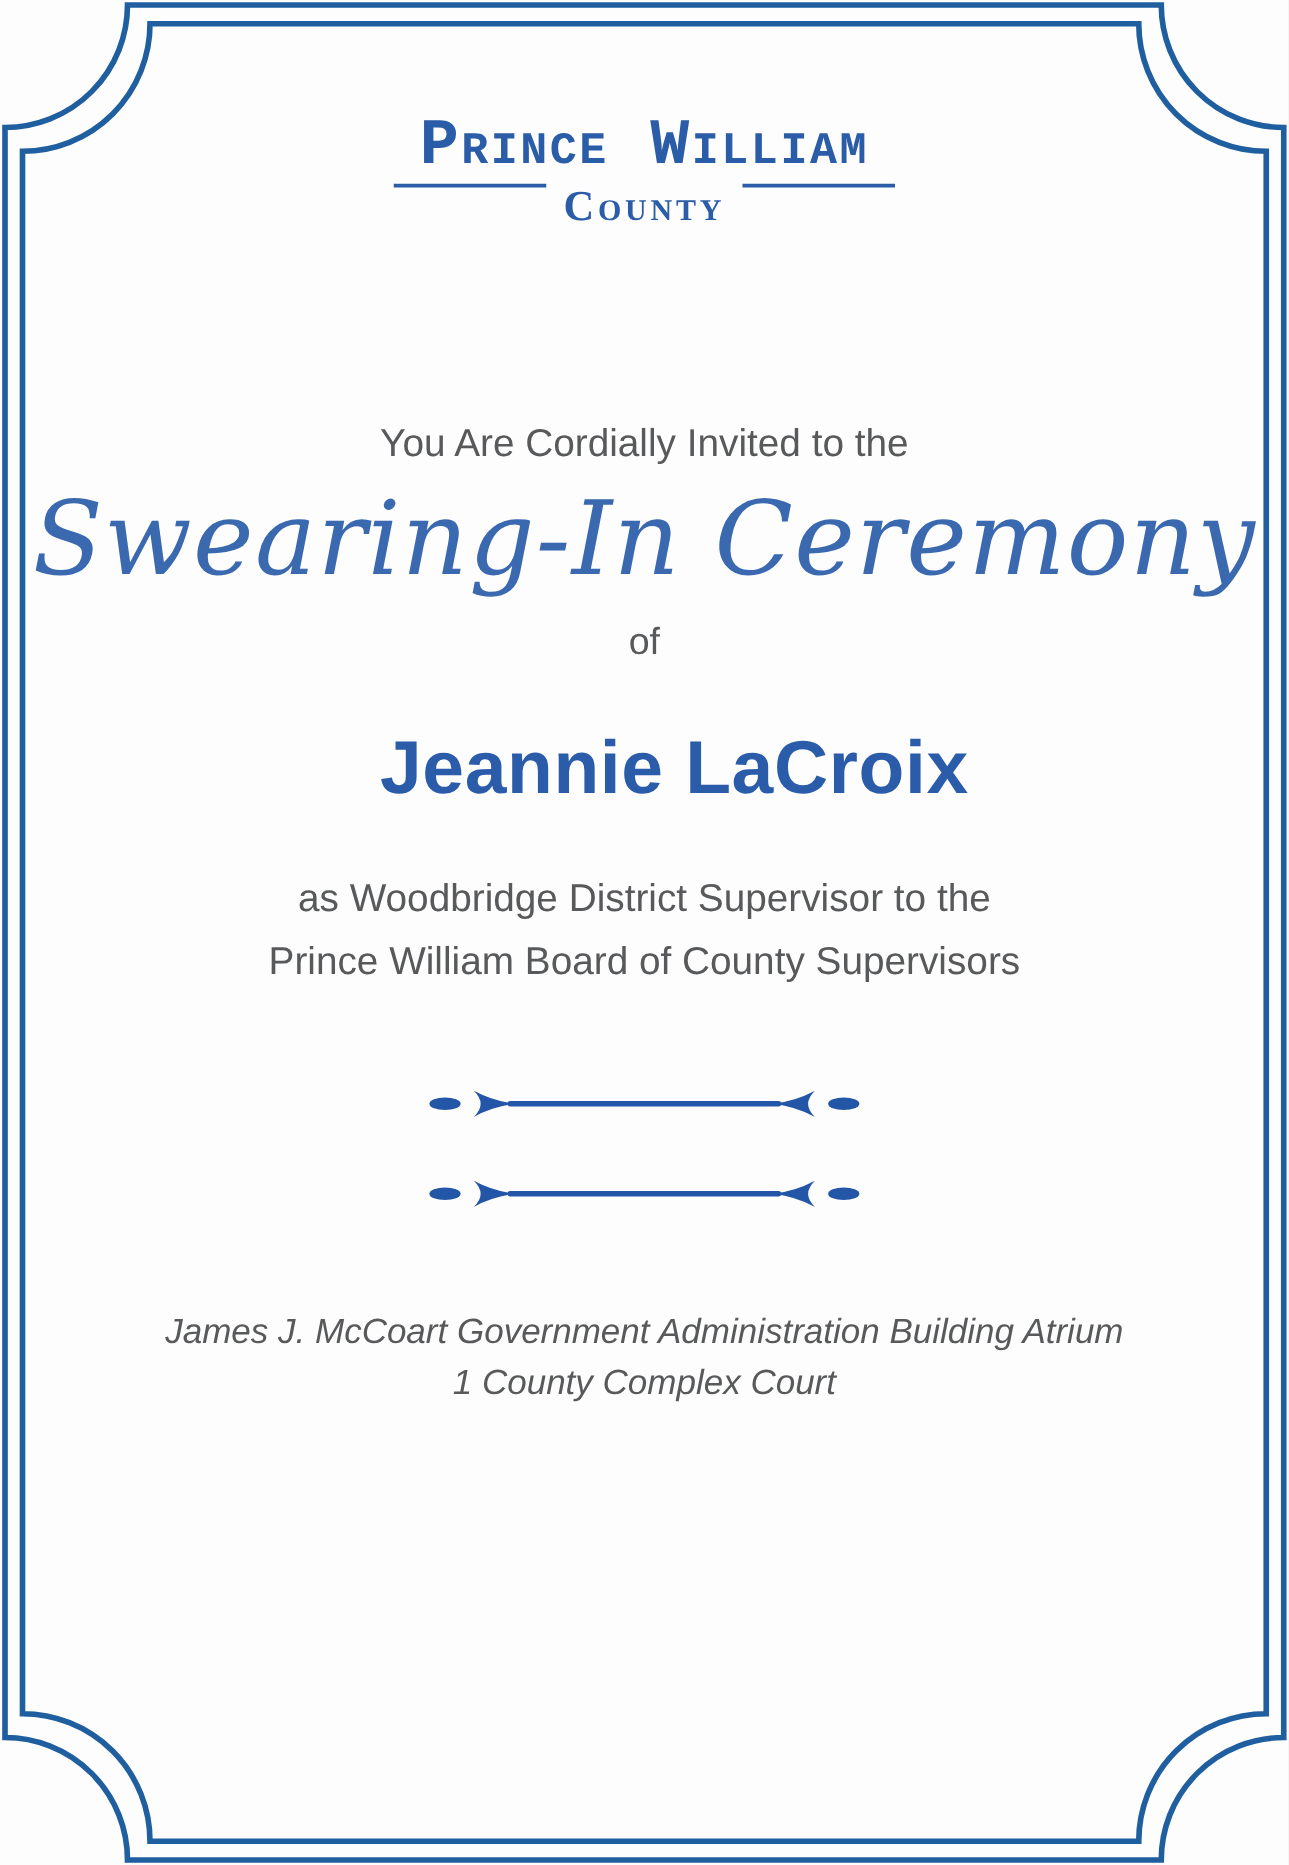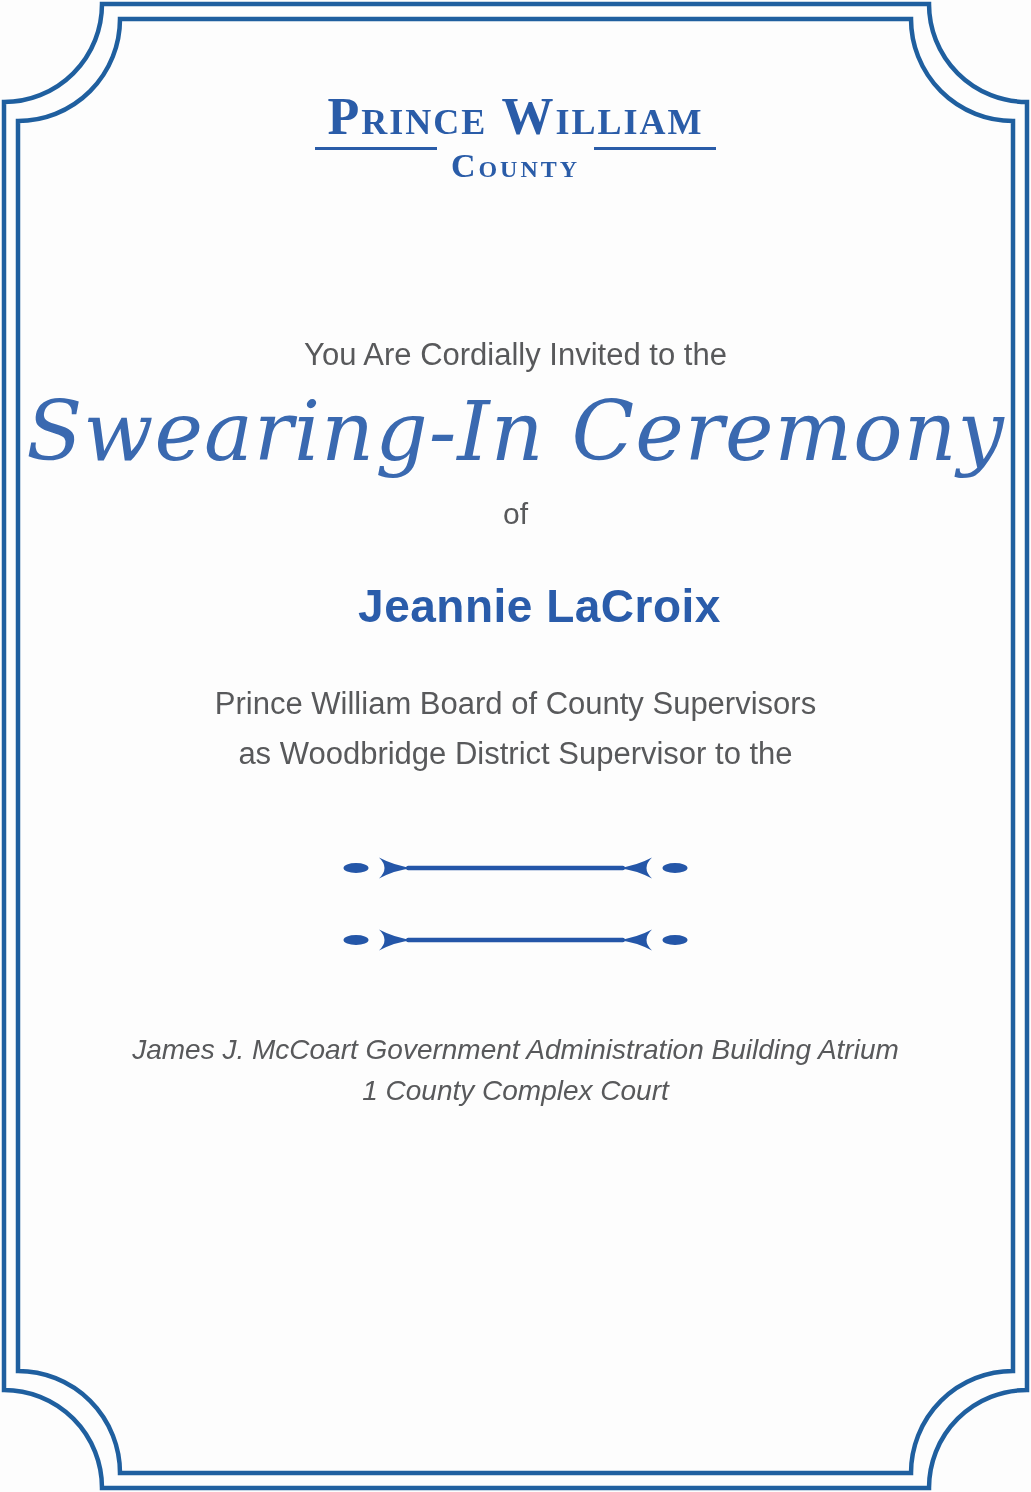--- a/index.html
+++ b/index.html
@@ -27,21 +27,21 @@
     height: 100%;
     display: flex;
     flex-direction: column;
     align-items: center;
     text-align: center;
   }
 
   
   .logo-block { margin-top: 90px; }
   .logo-line1 {
-    font-family: Liberation Serif, serif;
+    font-family: Liberation Mono, monospace;
     font-weight: 700;
     font-variant: small-caps;
     font-size: 52px;
     line-height: 1.05;
     letter-spacing: 2px;
     color: #2a5ca8;
   }
   .logo-line2-row {
     display: flex;
     justify-content: center;
@@ -82,21 +82,21 @@
   }
 
   .of-word {
     margin-top: 14px;
     font-size: 30px;
     color: #58595b;
   }
 
   .honoree {
     margin-top: 48px;
-    font-size: 46px;
+    font-size: 60px;
     font-weight: 700;
     color: #2a5caa;
     letter-spacing: 0.5px;
     margin-left: 48px;
   }
 
   .role {
     margin-top: 46px;
     font-size: 31px;
     line-height: 1.6;
@@ -144,22 +144,22 @@
 
     <div class="intro">You Are Cordially Invited to the</div>
 
     <div class="event-title">Swearing-In Ceremony</div>
 
     <div class="of-word">of</div>
 
     <div class="honoree">Jeannie LaCroix</div>
 
     <div class="role">
+      <div>as Woodbridge District Supervisor to the</div>
       <div>Prince William Board of County Supervisors</div>
-      <div>as Woodbridge District Supervisor to the</div>
     </div>
 
     <svg class="divider" width="345" height="28" viewBox="0 0 345 28" aria-hidden="true">
       <g fill="#2456a8" stroke="none">
         <ellipse cx="13" cy="14" rx="12.5" ry="5"></ellipse>
         <path d="M 36,3.5 Q 52,12 70,14 Q 52,16 36,24.5 Q 47,14 36,3.5 Z"></path>
         <rect x="63" y="11.8" width="219" height="4.4" rx="2.2"></rect>
         <path d="M 309,3.5 Q 293,12 275,14 Q 293,16 309,24.5 Q 298,14 309,3.5 Z"></path>
         <ellipse cx="332" cy="14" rx="12.5" ry="5"></ellipse>
       </g>

